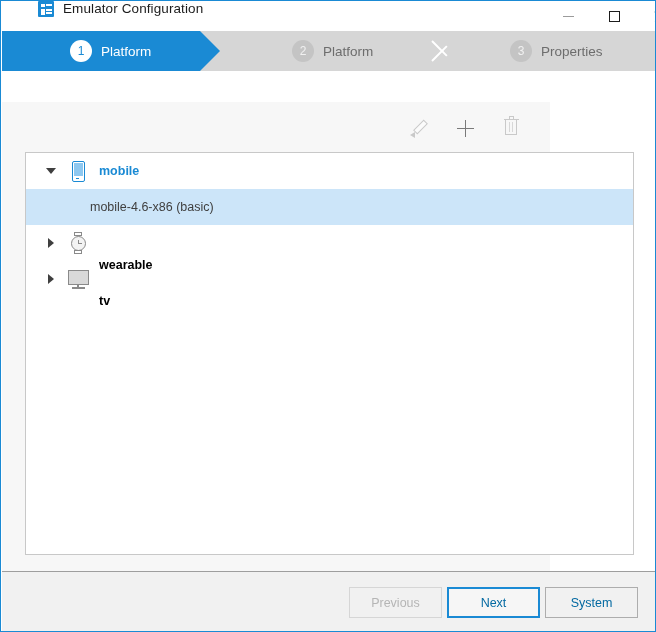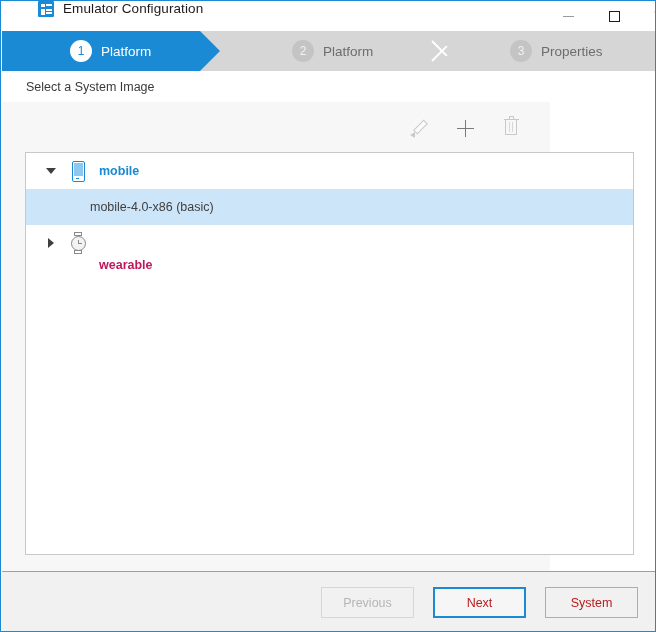--- a/index.html
+++ b/index.html
@@ -375,21 +375,21 @@
   .ic-tv .base {
     position: absolute; left: 4px; bottom: 0;
     width: 13px; height: 1.5px; background: #8a8a8a;
   }
 
   .node-label {
     font-size: 12.5px;
     font-weight: bold;
   }
   .node-label.mobile   { color: #1a8ad4; }
-  .node-label.plain    { color: #be185d; margin-top: 44px; }
+  .node-label.plain    { color: #000000; margin-top: 44px; }
 
   .leaf-label {
     font-size: 12.5px;
     color: #3f3f3f;
     margin-left: 47px;
   }
 
   
   .footer {
     position: absolute;
@@ -397,33 +397,33 @@
     width: 654px;
     height: 61px;
     background: #f1f1f1;
     border-top: 1px solid #9e9e9e;
     box-sizing: border-box;
   }
   .btn-row {
     position: absolute;
     right: 18px; top: 15px;
     display: flex;
-    gap: 19px;
+    gap: 5px;
   }
   .btn {
     width: 93px;
     height: 31px;
     display: flex;
     align-items: center;
     justify-content: center;
     font-size: 12.5px;
     box-sizing: border-box;
     background: #f1f1f1;
     border: 1px solid #adadad;
-    color: #b91c1c;
+    color: #0369a1;
   }
   .btn.disabled {
     color: #b5b5b5;
     border-color: #d6d6d6;
     background: #f1f1f1;
   }
   .btn.focused {
     border: 2px solid #1a8ad4;
     background: #f6f6f6;
   }
@@ -466,23 +466,20 @@
       <span class="step-num">2</span>
       <span class="step-label">Platform</span>
     </div>
     <div class="sep sep-2"></div>
     <div class="step step-3">
       <span class="step-num">3</span>
       <span class="step-label">Properties</span>
     </div>
   </div>
 
-  <div class="subheader">
-    <span class="subheader-text">Select a System Image</span>
-  </div>
 
   <div class="body-area">
 
     <div class="toolbar">
       <div class="tool-btn">
         <span class="ic-pencil">
           <span class="body"></span>
             <span class="tip"></span>
         </span>
       </div>
@@ -507,39 +504,52 @@
         <span class="node-icon">
           <span class="ic-phone">
               <span class="screen"></span>
               <span class="home"></span>
             </span>
         </span>
         <span class="node-label mobile">mobile</span>
       </div>
 
       <div class="tree-row selected">
-        <span class="leaf-label">mobile-4.0-x86 (basic)</span>
+        <span class="leaf-label">mobile-4.6-x86 (basic)</span>
       </div>
 
       <div class="tree-row">
         <span class="twisty">
             <span class="closed"></span>
           </span>
         <span class="node-icon">
           <span class="ic-watch">
             <span class="strap-t"></span>
               <span class="face"></span>
             <span class="hh"></span>
               <span class="mh"></span>
               <span class="strap-b"></span>
           </span>
         </span>
         <span class="node-label plain">wearable</span>
       </div>
 
+      <div class="tree-row">
+        <span class="twisty">
+            <span class="closed"></span>
+          </span>
+        <span class="node-icon">
+          <span class="ic-tv">
+              <span class="scr"></span>
+              <span class="neck"></span>
+              <span class="base"></span>
+            </span>
+        </span>
+        <span class="node-label plain">tv</span>
+      </div>
 
     </div>
   </div>
 
   <div class="footer">
     <div class="btn-row">
       <div class="btn disabled">Previous</div>
       <div class="btn focused">Next</div>
       <div class="btn">System</div>
     </div>

